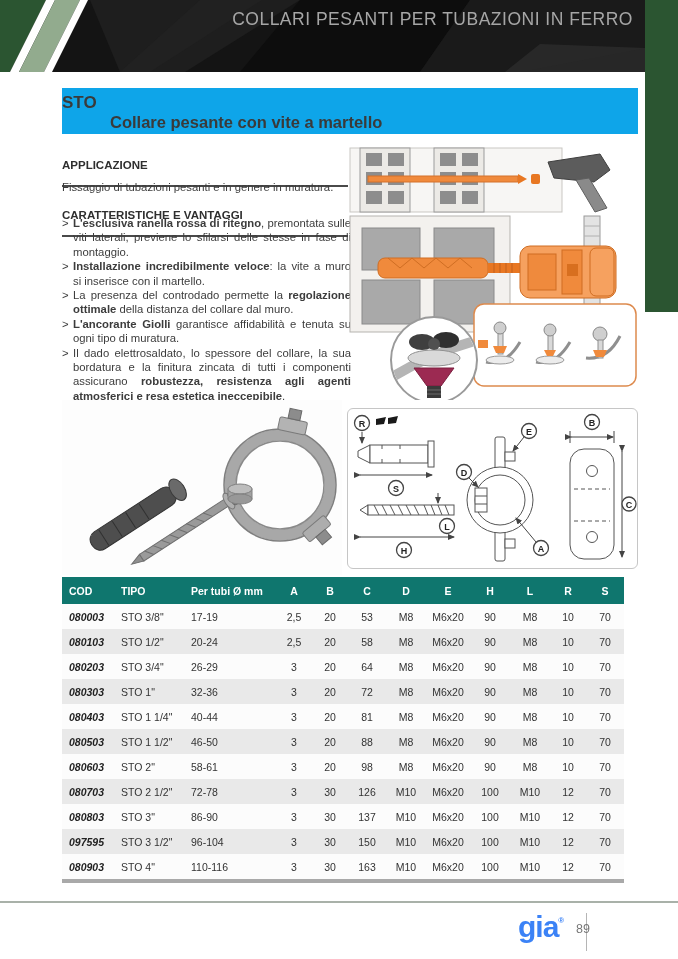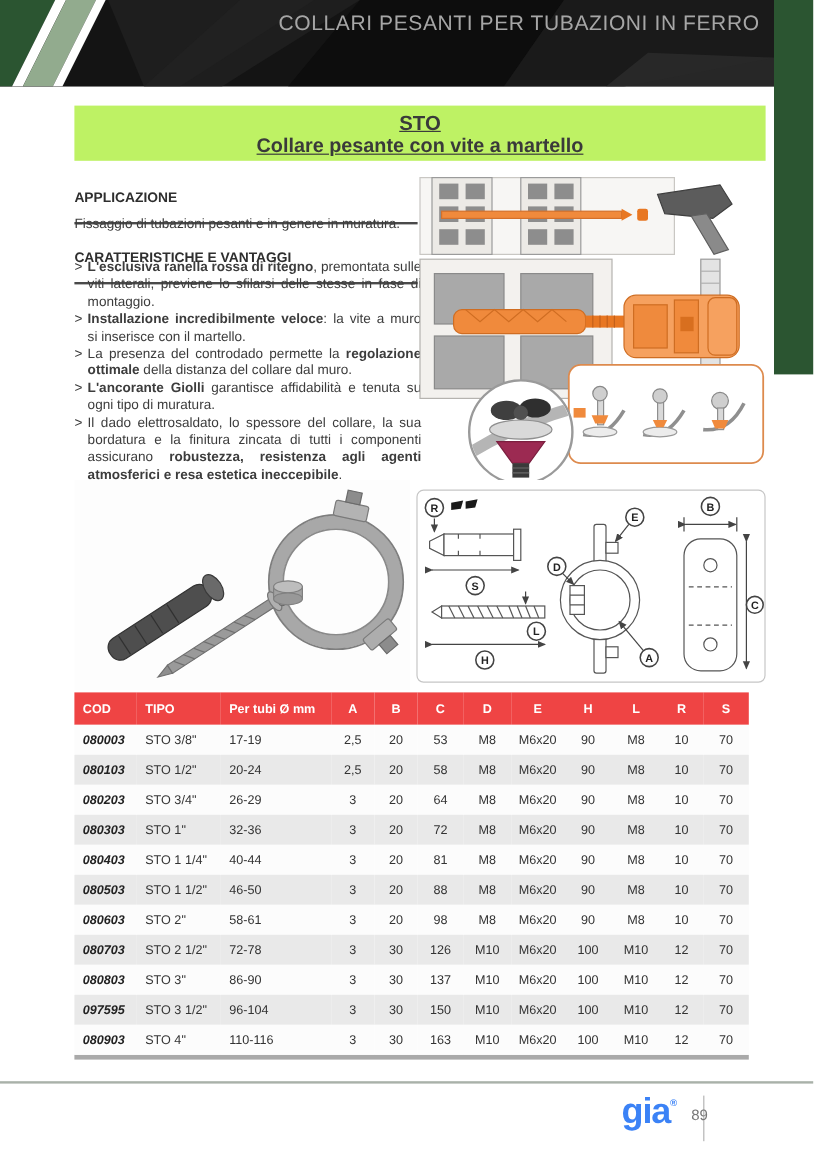--- a/index.html
+++ b/index.html
@@ -8,24 +8,24 @@
 
   
   .top-banner{position:absolute;left:0;top:0;width:645px;height:72px;background:#000000;overflow:hidden;}
   .banner-svg{position:absolute;left:0;top:0;}
   .banner-text{position:absolute;right:12px;top:7px;text-align:right;}
   .banner-title{font-size:17.5px;letter-spacing:.5px;color:#a6a6a6;line-height:24px;}
   .banner-subtitle{font-size:13.5px;font-weight:bold;color:#ffffff;line-height:22px;}
   .green-bar{position:absolute;left:645px;top:0;width:33px;height:312px;background:#2b5531;}
 
   
-  .title-band{position:absolute;left:62px;top:88px;width:576px;height:46px;background:#bef264;
-              text-align:center;text-decoration:underline;}
+  .title-band{position:absolute;left:62px;top:88px;width:576px;height:46px;background:#0ea5e9;
+              }
   .product-code{font-size:17px;font-weight:bold;color:#3a3a3a;margin-top:5px;line-height:20px;}
-  .product-name{font-size:16.5px;font-weight:bold;color:#3a3a3a;line-height:19px;}
+  .product-name{font-size:16.5px;font-weight:bold;color:#3a3a3a;line-height:19px;margin-left:48px;}
 
   
   .sec-heading{position:absolute;left:62px;width:286px;font-size:11.5px;font-weight:bold;color:#2e2e2e;
                border-bottom:2px solid #4a4a4a;padding-bottom:14px;}
   .app-heading{top:147px;}
   .app-text{position:absolute;left:62px;top:169px;width:280px;font-size:11.3px;line-height:14px;color:#3c3c3c;}
   .feat-heading{top:197px;}
   .features{position:absolute;left:62px;top:216px;width:289px;margin:0;padding:0;list-style:none;}
   .features li{position:relative;padding-left:11px;font-size:11.3px;line-height:14.4px;
                text-align:justify;color:#3c3c3c;}
@@ -34,21 +34,21 @@
 
   
   .illustration{position:absolute;left:348px;top:146px;width:292px;height:254px;}
   .photo{position:absolute;left:62px;top:400px;width:280px;height:175px;}
   .diagram-box{position:absolute;left:347px;top:408px;width:289px;height:159px;background:#fff;
                border:1px solid #c6c6c6;border-radius:6px;}
 
   
   .table-wrap{position:absolute;left:62px;top:577px;width:562px;border-bottom:4px solid #a9a9a9;}
   table{border-collapse:collapse;table-layout:fixed;width:562px;}
-  thead th{background:#ef4444;color:#ffffff;font-size:10.5px;font-weight:bold;height:27px;
+  thead th{background:#0f766e;color:#ffffff;font-size:10.5px;font-weight:bold;height:27px;
            text-align:center;padding:0;}
   thead th.l{text-align:left;padding-left:7px;}
   tbody td{font-size:10.5px;color:#333333;height:25px;text-align:center;padding:0;}
   tbody td.l{text-align:left;padding-left:7px;}
   tbody td.cod{font-weight:bold;font-style:italic;color:#222;}
   tbody tr:nth-child(odd){background:#fcfcfc;}
   tbody tr:nth-child(even){background:#e9e9e9;}
 
   
   .footer-line{position:absolute;left:0;top:901px;width:678px;height:2px;background:#a9b1a9;}

